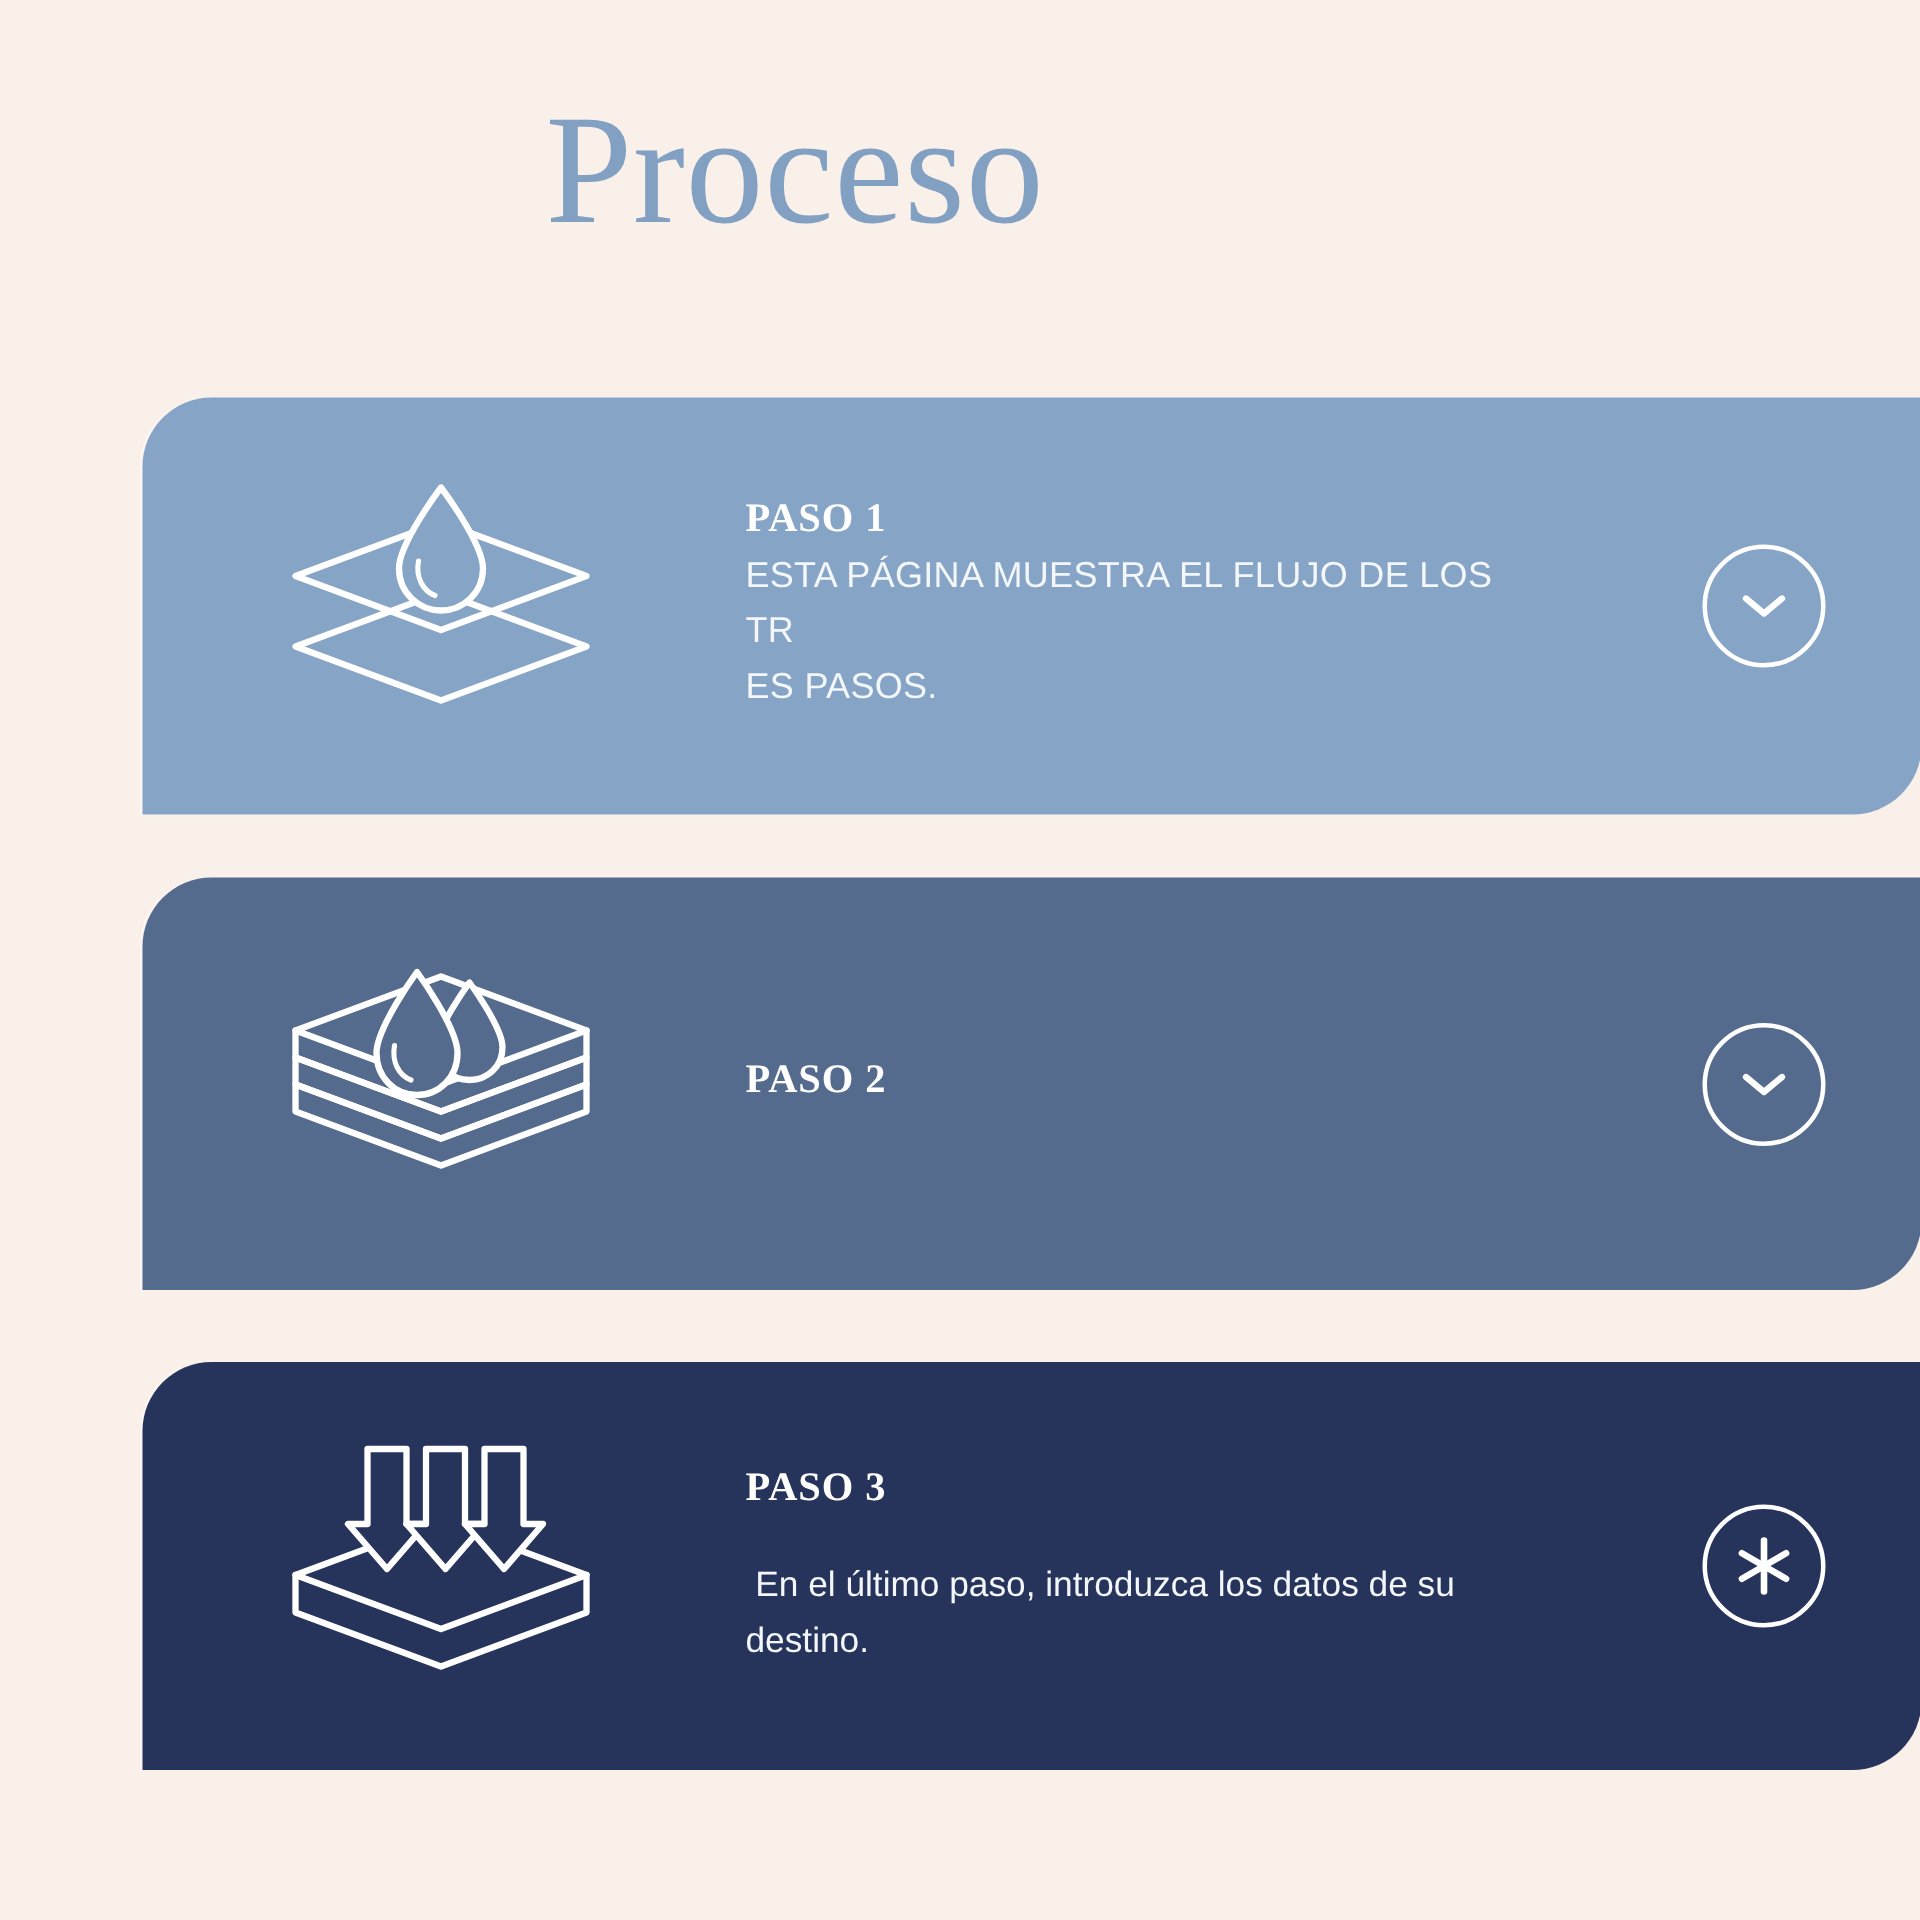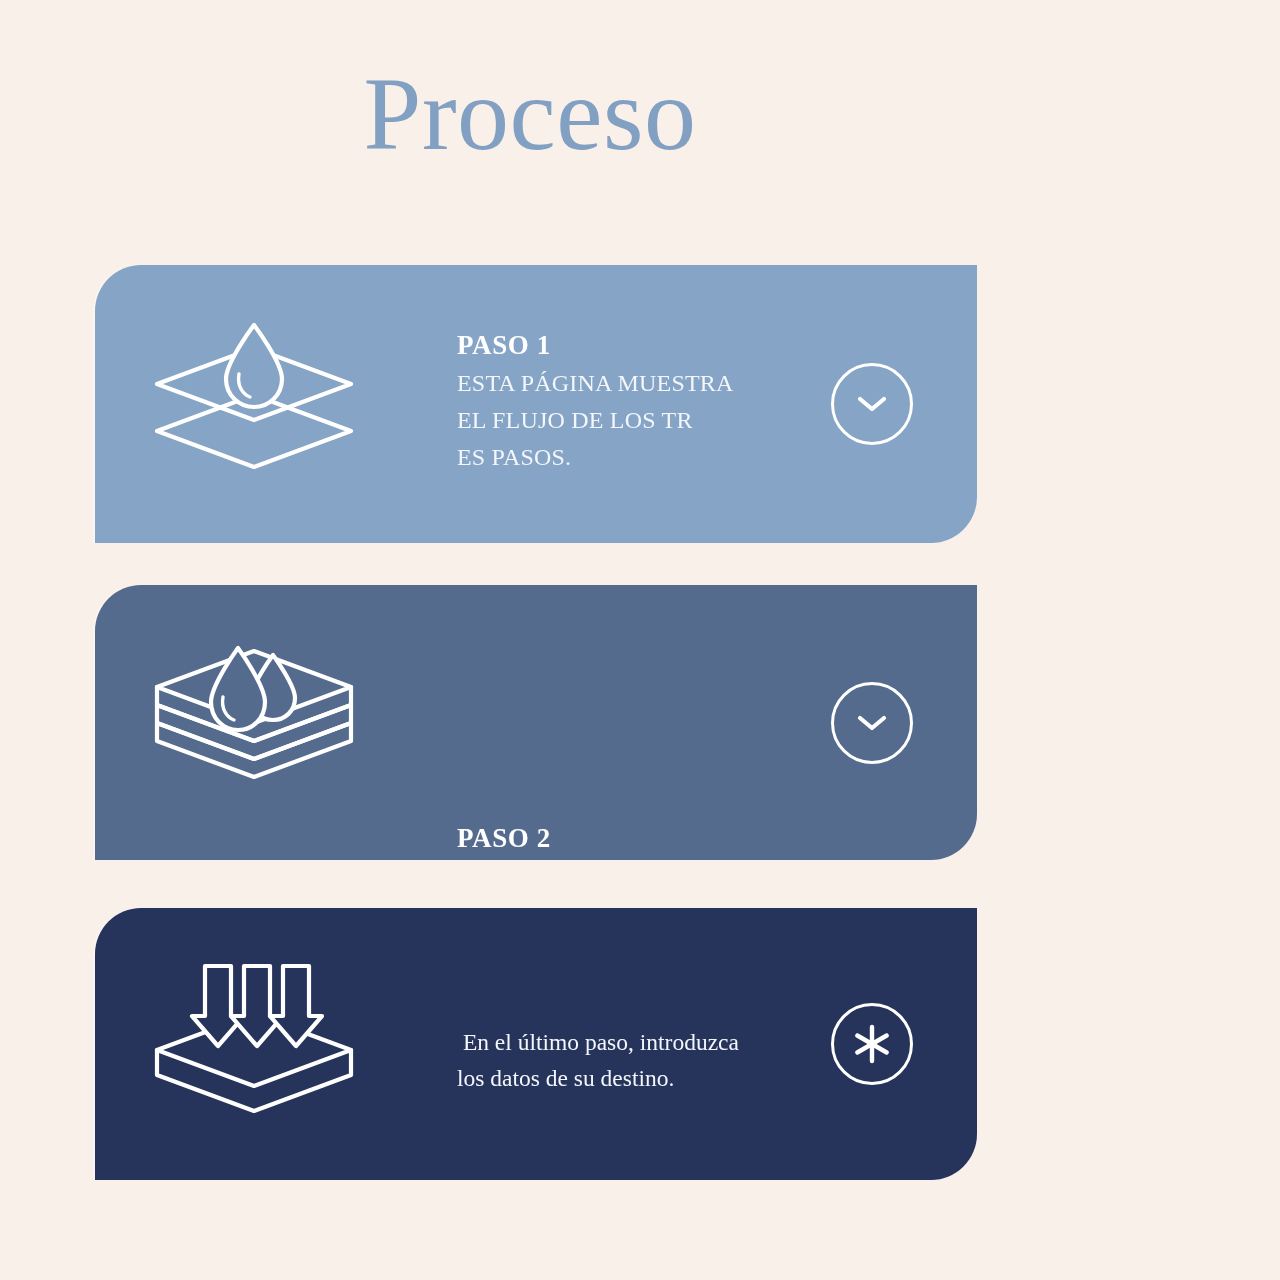--- a/index.html
+++ b/index.html
@@ -35,37 +35,37 @@
   .cards {
     position: absolute;
     top: 265px;
     left: 0;
     width: 1280px;
   }
 
   .card {
     position: absolute;
     left: 95px;
-    width: 882px;
+    width: 1186px;
     border-radius: 46px 0 46px 0;
     display: flex;
     align-items: center;
     box-shadow: -2px 0 0 0 rgba(255,255,255,0.30);
+    padding-left: 40px;
   }
 
   .card-1 {
     top: 0px;
     height: 278px;
     background: #86a4c5;
   }
   .card-2 {
     top: 320px;
     height: 275px;
     background: #556b8e;
-    align-items: flex-end;
   }
   .card-3 {
     top: 643px;
     height: 272px;
     background: #26345c;
   }
 
   
   .icon-box {
     width: 300px;
@@ -89,21 +89,21 @@
     font-family: "Liberation Serif", serif;
     font-weight: 700;
     font-size: 27px;
     letter-spacing: 0.6px;
     color: #ffffff;
     line-height: 1.1;
     margin-bottom: 6px;
   }
 
   .step-desc {
-    font-family: Liberation Serif, serif;
+    font-family: Liberation Sans, sans-serif;
     font-weight: 400;
     font-size: 23.5px;
     line-height: 1.55;
     color: #f3f6fa;
     max-width: 505px;
     white-space: pre-wrap;
   }
 
   .card-1 .step-label { font-size: 27px; margin-bottom: 4px; }
   .card-1 .step-desc  { text-transform: uppercase; font-size: 24px; letter-spacing: 0.2px; line-height: 1.55; max-width: 500px; }
@@ -220,20 +220,21 @@
           <path d="M58 12 L84 12 L84 62 L97 62 L71 92 L45 62 L58 62 Z" fill="#26345c"></path>
 
           <path d="M97 12 L123 12 L123 62 L136 62 L110 92 L84 62 L97 62 Z" fill="#26345c"></path>
 
           <path d="M136 12 L162 12 L162 62 L175 62 L149 92 L123 62 L136 62 Z" fill="#26345c"></path>
         </svg>
       </span>
     </div>
 
     <div class="card-text">
+      <div class="step-label">PASO 3</div>
       <div class="step-desc"> En el último paso, introduzca los datos de su destino.</div>
     </div>
 
     <div class="badge-box">
       <div class="badge">
         <span>
           <svg width="44" height="44" viewBox="0 0 44 44" fill="none" stroke="#ffffff" stroke-width="4.4" stroke-linecap="round">
             <path d="M22 5 L22 39"></path>
             <path d="M7.3 13.5 L36.7 30.5"></path>
             <path d="M7.3 30.5 L36.7 13.5"></path>

